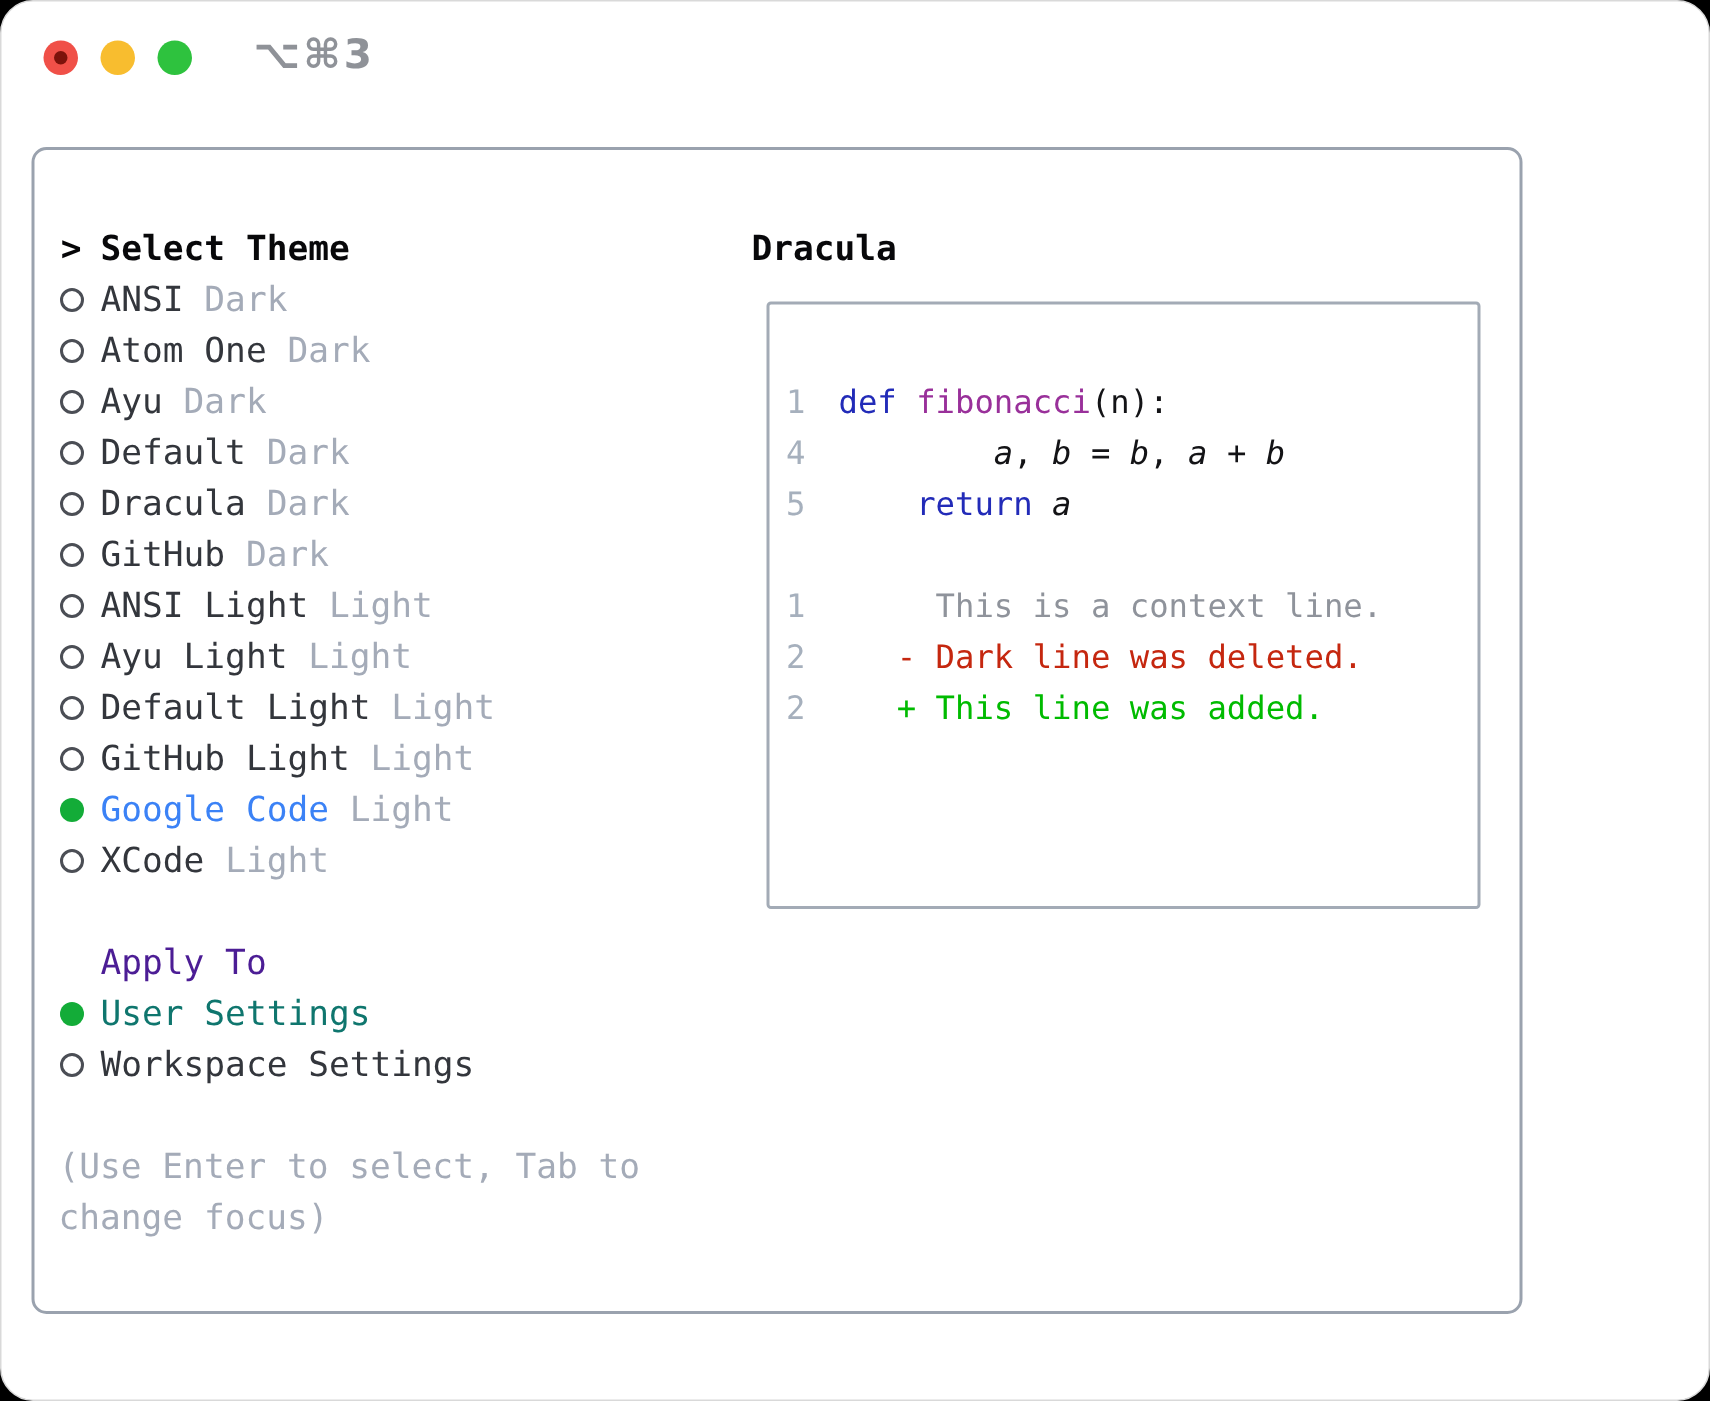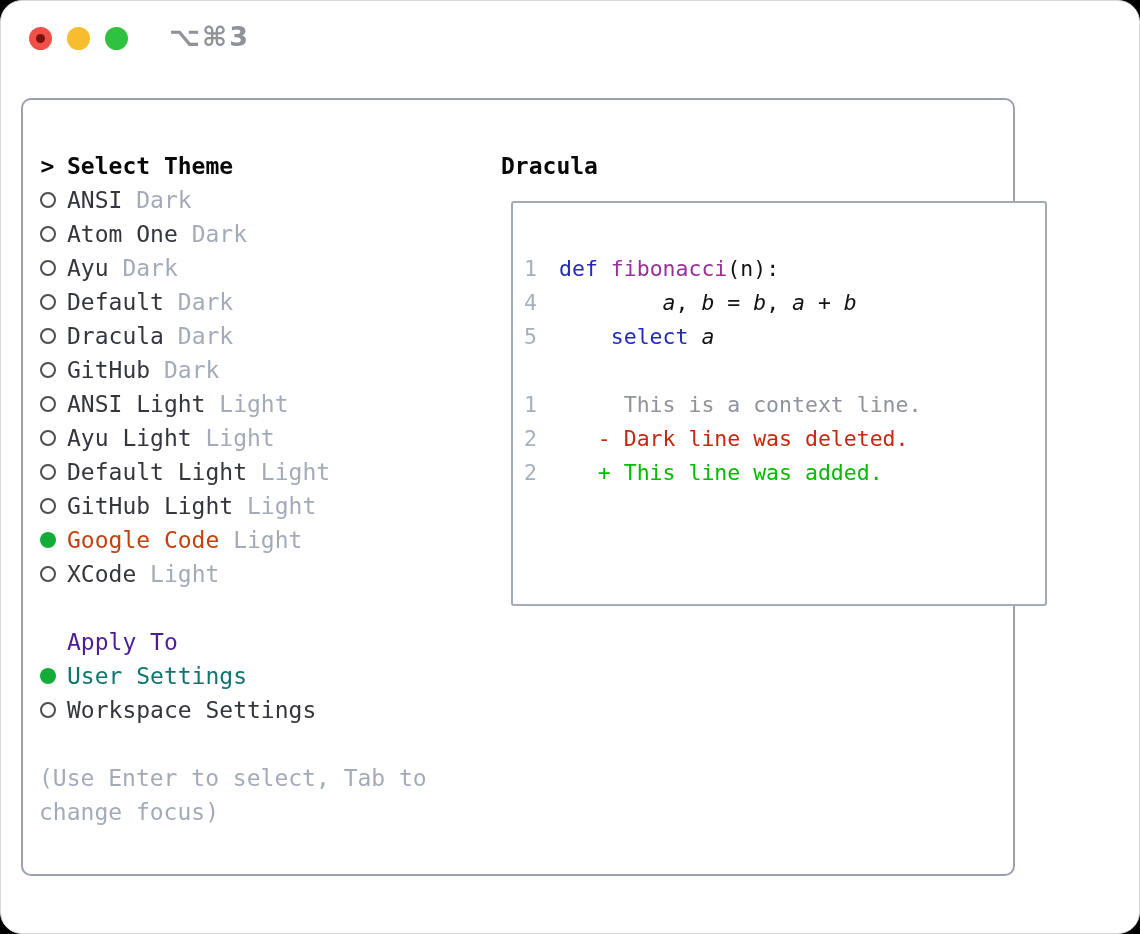--- a/index.html
+++ b/index.html
@@ -28,31 +28,31 @@
   
   .left-col{position:absolute;left:16px;top:49px;width:450px;font-size:23px;line-height:34px;color:#33363c;}
   .row{display:flex;align-items:center;height:34px;}
   .marker{display:flex;width:17px;height:34px;margin-right:11px;flex:none;align-items:center;justify-content:center;}
   .ring{width:12px;height:12px;border:2px solid #4b4e55;border-radius:50%;}
   .dotsel{width:16px;height:16px;border-radius:50%;background:#13ac38;}
   .prompt{color:#050507;font-weight:bold;}
   .h-label{font-weight:bold;color:#08080a;}
   .t-name{color:#33363c;}
   .t-variant{color:#a4abb8;margin-left:1ch;}
-  .row.selected .t-name{color:#c2410c;}
+  .row.selected .t-name{color:#3b82f6;}
   .apply-label{color:#4c1d95;}
   .opt-name{color:#33363c;}
   .row.selected .opt-name{color:#0f766e;}
   .spacer{height:34px;}
   .hint-line{height:34px;line-height:34px;color:#a4abb8;white-space:pre;}
   
   .right-col{position:absolute;left:478px;top:49px;}
   .preview-title{font-size:23px;line-height:34px;font-weight:bold;color:#08080a;}
   .preview-box{
-    margin-top:18px;margin-left:10px;width:536px;height:405px;
+    margin-top:18px;margin-left:10px;width:476px;height:405px;
     border:2px solid #a3abb6;border-radius:3px;box-sizing:border-box;
     padding:49px 0 0 10px;font-size:21.5px;line-height:34px;overflow:hidden;background:#fff;
   }
   .pline{white-space:pre;height:34px;}
   .ln{display:inline-block;width:14px;text-align:right;margin-right:22px;color:#a6b0bd;}
   .tok-kw{color:#222bb8;}
   .tok-fn{color:#99309a;}
   .tok-lit{color:#0e6e72;}
   .tok-var{color:#131316;font-style:italic;}
   .tok-pl{color:#131316;}
@@ -197,21 +197,21 @@
       <div class="hint-line">(Use Enter to select, Tab to</div>
       <div class="hint-line">change focus)</div>
     </div>
 
     <div class="right-col">
       <div class="preview-title">Dracula</div>
       <div class="preview-box">
         <div id="code-lines">
             <div class="pline"><span class="ln">1</span><span class="tok-kw">def</span><span class="tok-pl"> </span><span class="tok-fn">fibonacci</span><span class="tok-pl">(n):</span></div>
             <div class="pline"><span class="ln">4</span><span class="tok-pl">        </span><span class="tok-var">a</span><span class="tok-pl">, </span><span class="tok-var">b</span><span class="tok-pl"> = </span><span class="tok-var">b</span><span class="tok-pl">, </span><span class="tok-var">a</span><span class="tok-pl"> + </span><span class="tok-var">b</span></div>
-            <div class="pline"><span class="ln">5</span><span class="tok-pl">    </span><span class="tok-kw">select</span><span class="tok-pl"> </span><span class="tok-var">a</span></div>
+            <div class="pline"><span class="ln">5</span><span class="tok-pl">    </span><span class="tok-kw">return</span><span class="tok-pl"> </span><span class="tok-var">a</span></div>
           </div>
         <div class="gap"></div>
         <div id="diff-lines">
             <div class="pline"><span class="ln">1</span><span class="diff-context">     This is a context line.</span></div>
             <div class="pline"><span class="ln">2</span><span class="diff-deleted">   - Dark line was deleted.</span></div>
             <div class="pline"><span class="ln">2</span><span class="diff-added">   + This line was added.</span></div>
           </div>
       </div>
     </div>
 

